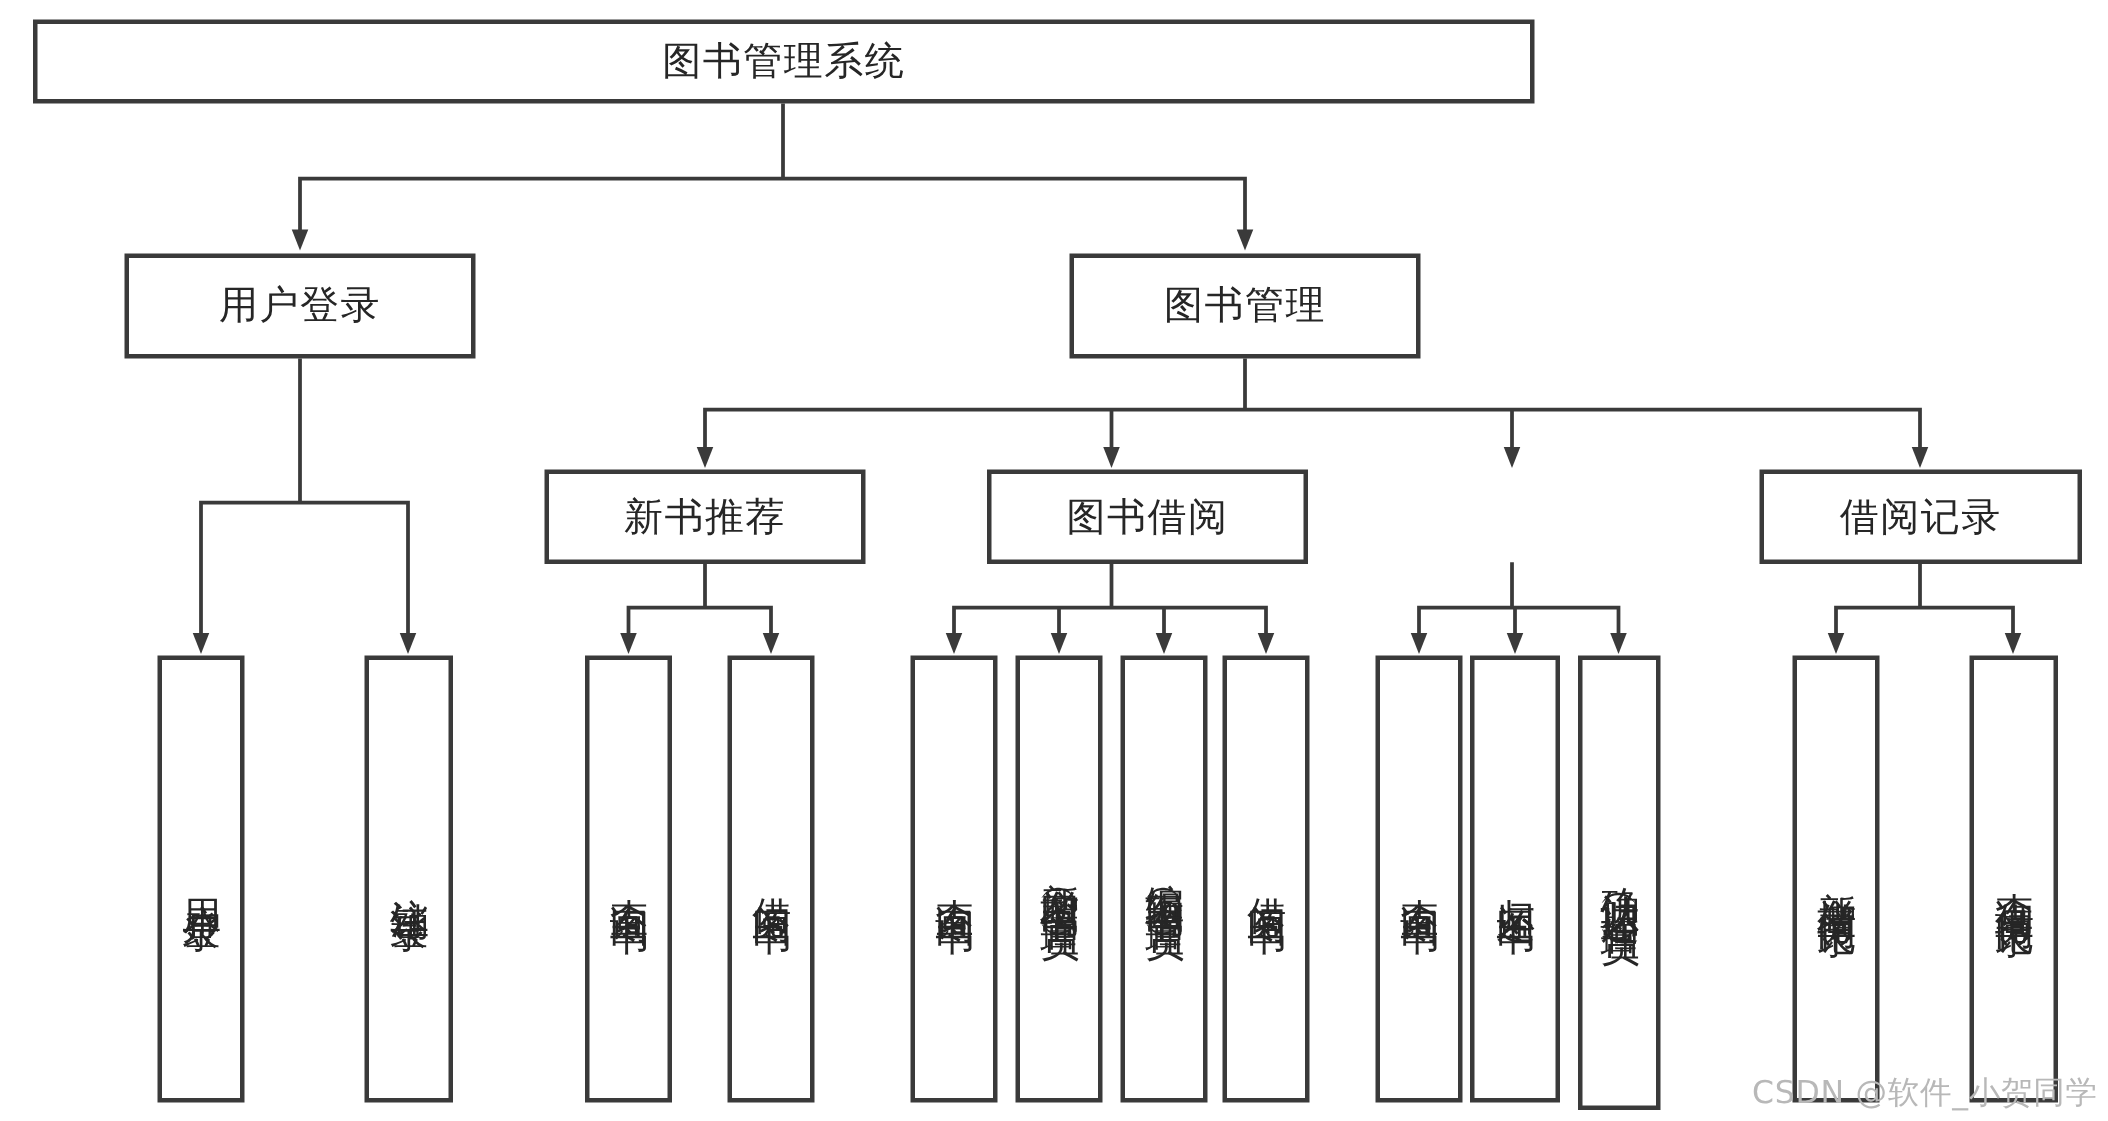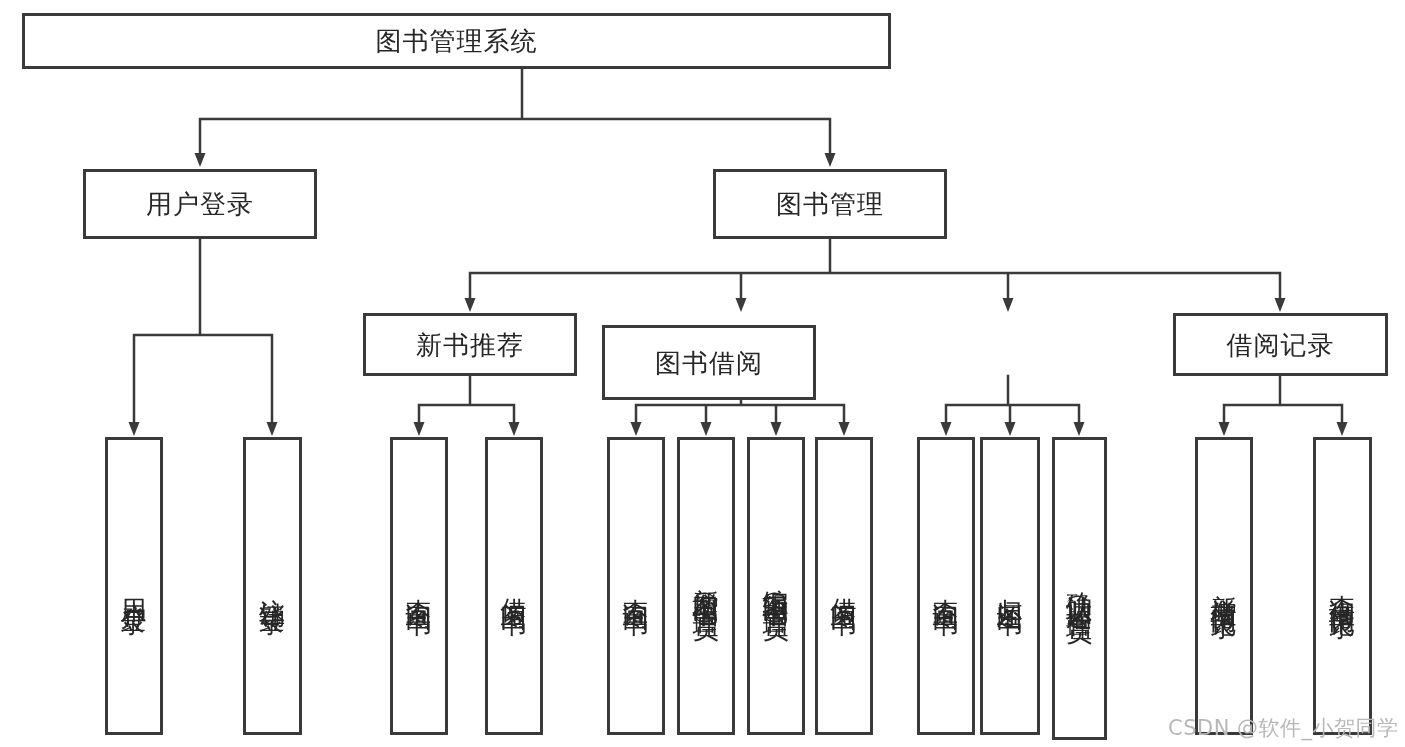--- a/index.html
+++ b/index.html
@@ -75,27 +75,27 @@
     <polygon points="700.5,422 711.5,422 706,436"></polygon>
     <polygon points="770.5,422 781.5,422 776,436"></polygon>
     <polygon points="838.5,422 849.5,422 844,436"></polygon>
     <polygon points="940.5,422 951.5,422 946,436"></polygon>
     <polygon points="1004.5,422 1015.5,422 1010,436"></polygon>
     <polygon points="1073.5,422 1084.5,422 1079,436"></polygon>
     <polygon points="1218.5,422 1229.5,422 1224,436"></polygon>
     <polygon points="1336.5,422 1347.5,422 1342,436"></polygon>
   </svg>
 
-  <div class="node" style="left:22px;top:13px;width:869px;height:56px;">图书管理系统</div>
+  <div class="node" style="left:22px;top:13px;width:1001px;height:56px;">图书管理系统</div>
 
   <div class="node" style="left:83px;top:169px;width:234px;height:70px;">用户登录</div>
   <div class="node" style="left:713px;top:169px;width:234px;height:70px;">图书管理</div>
 
   <div class="node" style="left:363px;top:313px;width:214px;height:63px;">新书推荐</div>
-  <div class="node" style="left:602px;top:313px;width:214px;height:75px;margin-top:12px;">图书借阅</div>
+  <div class="node" style="left:658px;top:313px;width:214px;height:63px;">图书借阅</div>
   <div class="node" style="left:1173px;top:313px;width:215px;height:63px;">借阅记录</div>
 
   <div class="node leaf" style="left:105px;top:437px;width:58px;height:298px;">用户登录</div>
   <div class="node leaf" style="left:243px;top:437px;width:59px;height:298px;">注销登录</div>
 
   <div class="node leaf" style="left:390px;top:437px;width:58px;height:298px;">查询图书</div>
   <div class="node leaf" style="left:485px;top:437px;width:58px;height:298px;">借阅图书</div>
 
   <div class="node leaf" style="left:607px;top:437px;width:58px;height:298px;">查询图书</div>
   <div class="node leaf" style="left:677px;top:437px;width:58px;height:298px;">新增图书（管理员）</div>

